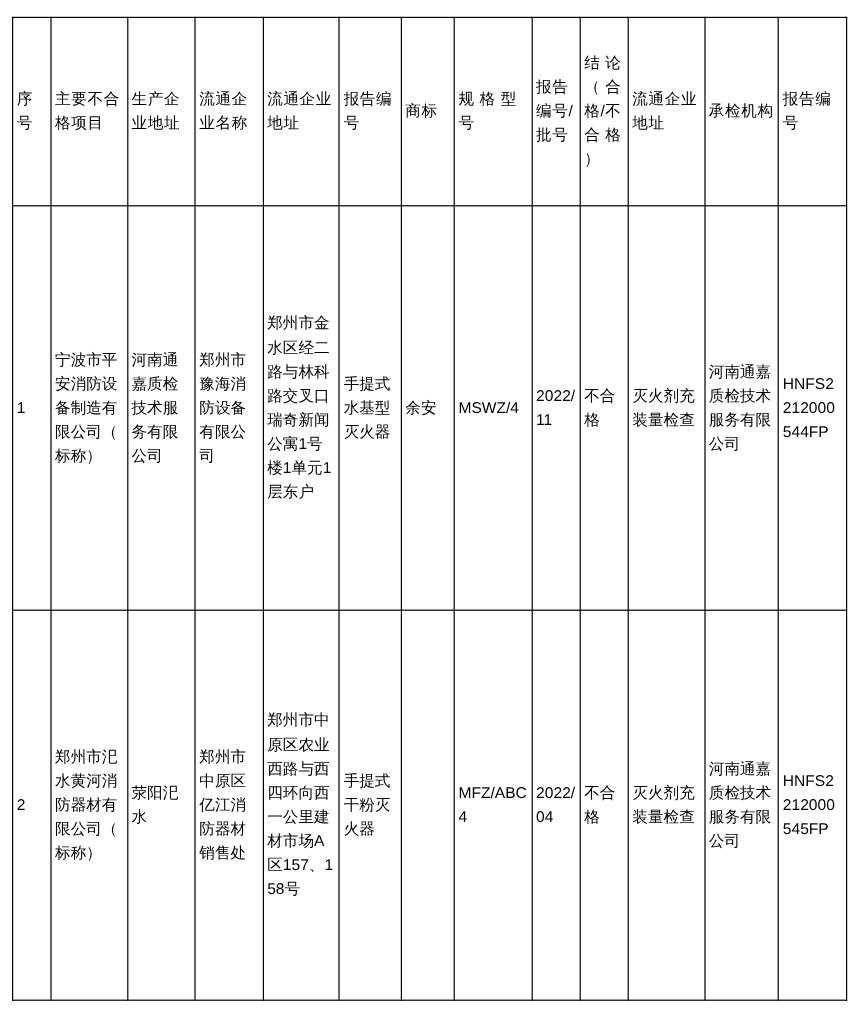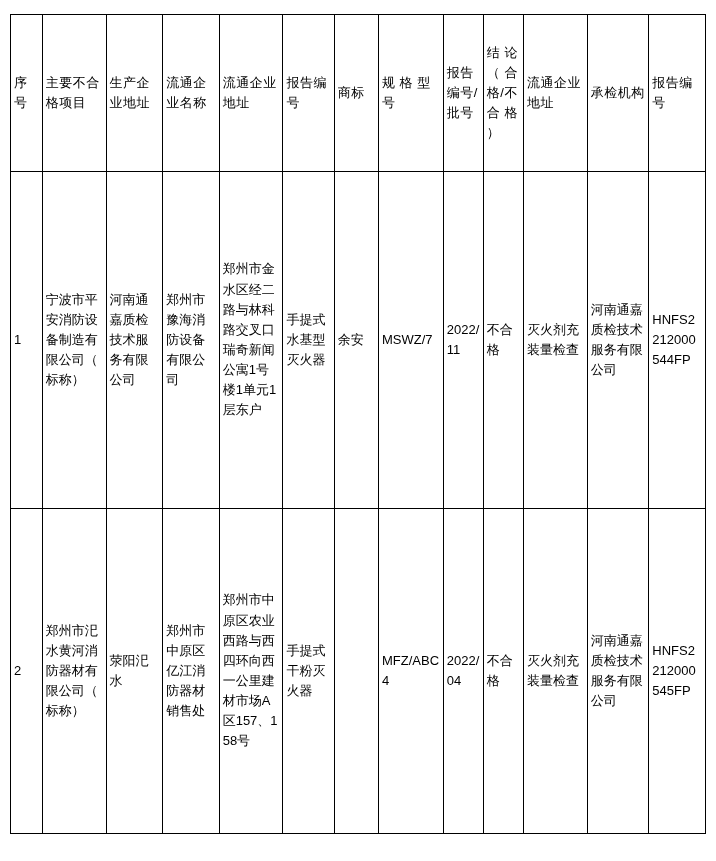--- a/index.html
+++ b/index.html
@@ -135,21 +135,21 @@
     </thead>
     <tbody>
       <tr class="row-1">
         <td class="c-num">1</td>
         <td>宁波市平安消防设备制造有限公司（ 标称）</td>
         <td>河南通嘉质检技术服务有限公司</td>
         <td>郑州市豫海消防设备有限公司</td>
         <td>郑州市金水区经二路与林科路交叉口瑞奇新闻公寓1号楼1单元1层东户</td>
         <td>手提式水基型灭火器</td>
         <td>余安</td>
-        <td>MSWZ/7</td>
+        <td>MSWZ/4</td>
         <td>2022/11</td>
         <td>不合格</td>
         <td>灭火剂充装量检查</td>
         <td>河南通嘉质检技术服务有限公司</td>
         <td>HNFS2212000544FP</td>
       </tr>
       <tr class="row-2">
         <td class="c-num">2</td>
         <td>郑州市汜水黄河消防器材有限公司（ 标称）</td>
         <td>荥阳汜水</td>

